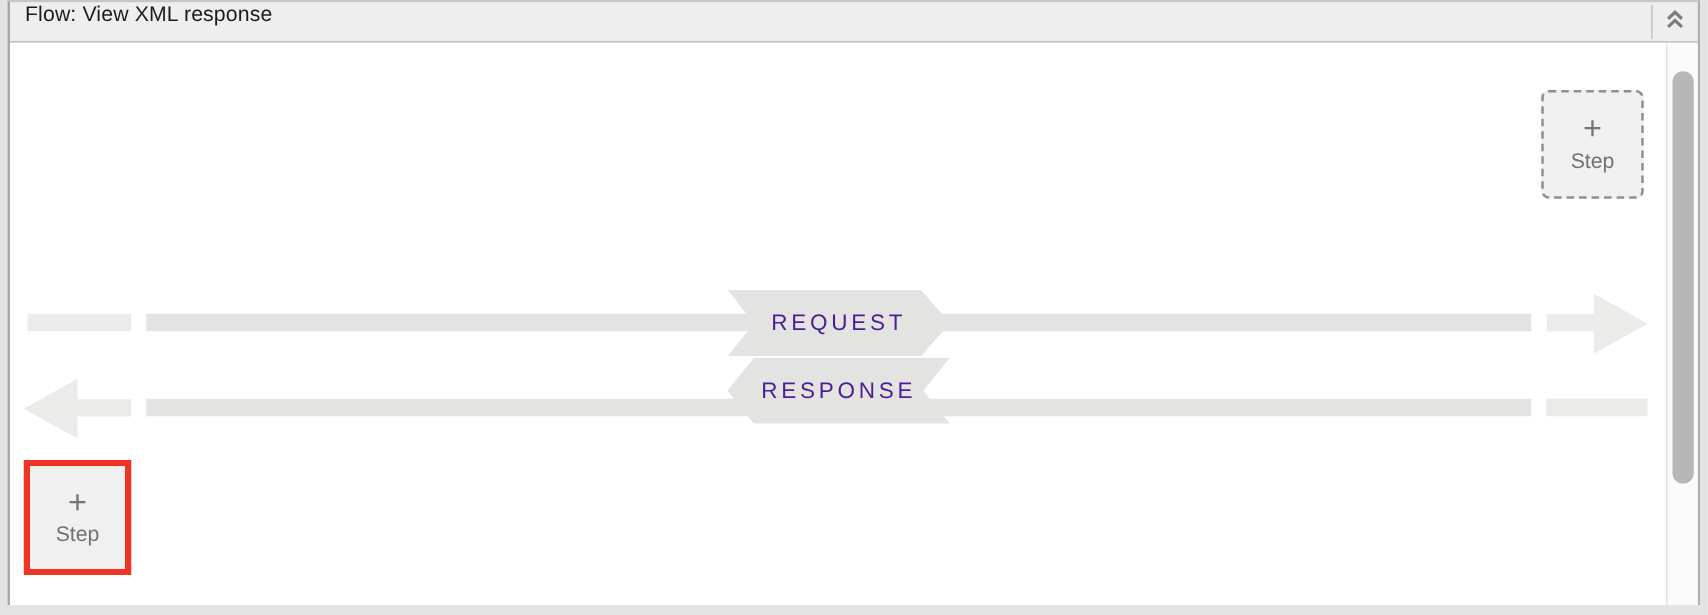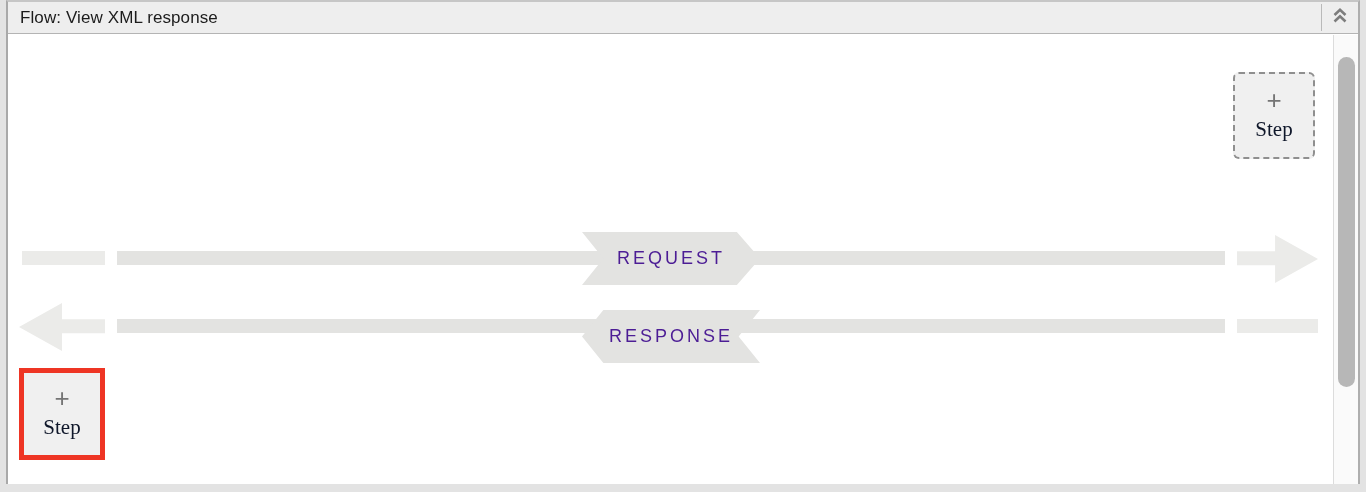--- a/index.html
+++ b/index.html
@@ -3,21 +3,21 @@
 <meta charset="utf-8">
 <style>
   html,body{margin:0;padding:0;background:#e3e3e3;font-family:"Liberation Sans",sans-serif;}
   .page{position:relative;width:1366px;height:492px;background:#e3e3e3;overflow:hidden;}
 
   .widget{position:absolute;left:6px;top:0;width:1354px;height:484px;box-sizing:border-box;
           border-top:2px solid #c6c6c6;border-left:2px solid #a9a9a9;border-right:2px solid #aeaeae;
           background:#ffffff;}
 
   .header{position:relative;height:31px;background:#eeeeee;border-bottom:1px solid #b4b4b4;
-          display:flex;align-items:center;}
+          display:flex;align-items:flex-start;}
   .header-title{padding-left:12px;font-size:17px;color:#1c1c1c;letter-spacing:0.1px;}
   .header-spacer{flex:1;}
   .collapse-btn{width:36px;height:27px;margin:2px 0;border-left:1px solid #b9b9b9;
           display:flex;align-items:center;justify-content:center;cursor:pointer;}
 
   .canvas{position:absolute;left:0;top:33px;width:1350px;height:449px;background:#ffffff;}
 
   
   .scroll-track{position:absolute;right:0;top:0;width:25px;height:449px;background:#fafafa;
           border-left:1px solid #dcdcdc;box-sizing:border-box;}
@@ -34,21 +34,21 @@
   .banner{position:absolute;width:178px;height:53px;background:#e3e3e1;
           display:flex;align-items:center;justify-content:center;
           font-size:18px;letter-spacing:3px;color:#4c1d95;}
   .banner-request{clip-path:polygon(0% 0%,87% 0%,100% 50%,87% 100%,0% 100%,12% 50%);}
   .banner-response{clip-path:polygon(12% 0%,100% 0%,88% 50%,100% 100%,12% 100%,0% 50%);}
 
   
   .step-btn{box-sizing:border-box;background:#f0f0f0;display:flex;flex-direction:column;
           align-items:center;justify-content:center;gap:7px;cursor:pointer;}
   .step-plus{font-size:26px;line-height:20px;color:#757575;}
-  .step-label{font-size:21px;color:#0f172a;font-family:Liberation Serif, serif;}
+  .step-label{font-size:17px;color:#737373;}
   .step-top{position:absolute;left:1225px;top:37px;width:82px;height:87px;
           border:2px dashed #8f8f8f;border-radius:6px;}
   .highlight-box{position:absolute;left:11px;top:333px;width:86px;height:92px;
           box-sizing:border-box;border:5px solid #ee3524;}
   .step-bottom{width:100%;height:100%;}
 </style>
 </head>
 <body>
 
 <div class="page">
@@ -77,21 +77,21 @@
       <div class="bar light" style="left:14px;top:216px;width:83px;"></div>
       <div class="bar" style="left:109px;top:216px;width:1108px;"></div>
       <div class="arrow-head arrow-right" style="left:1229px;top:200px;width:81px;height:48px;"></div>
       <div class="banner banner-request" style="left:574px;top:197px;">
         <span>REQUEST</span>
       </div>
 
       <div class="arrow-head arrow-left" style="left:11px;top:268px;width:86px;height:48px;"></div>
       <div class="bar" style="left:109px;top:284px;width:1108px;"></div>
       <div class="bar light" style="left:1229px;top:284px;width:81px;"></div>
-      <div class="banner banner-response" style="left:574px;top:275px;">
+      <div class="banner banner-response" style="left:574px;top:251px;">
         <span>RESPONSE</span>
       </div>
 
       <div class="highlight-box">
         <div class="step-btn step-bottom">
           <span class="step-plus">+</span>
           <span class="step-label">Step</span>
         </div>
       </div>
 

